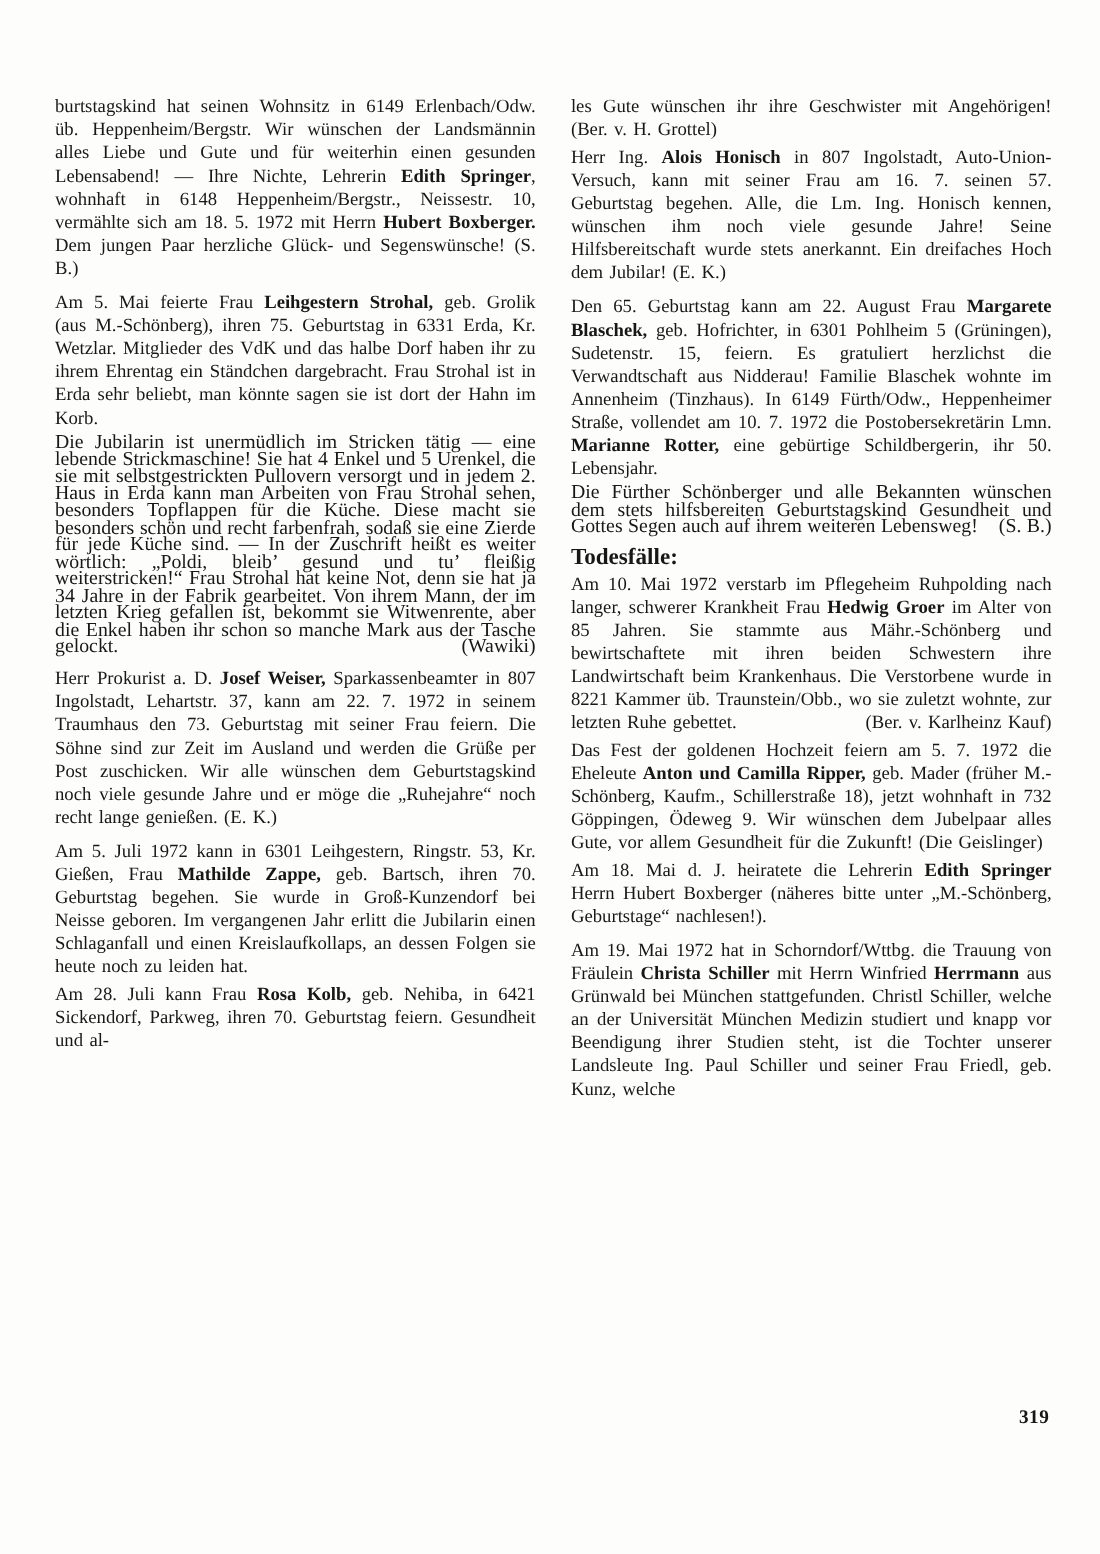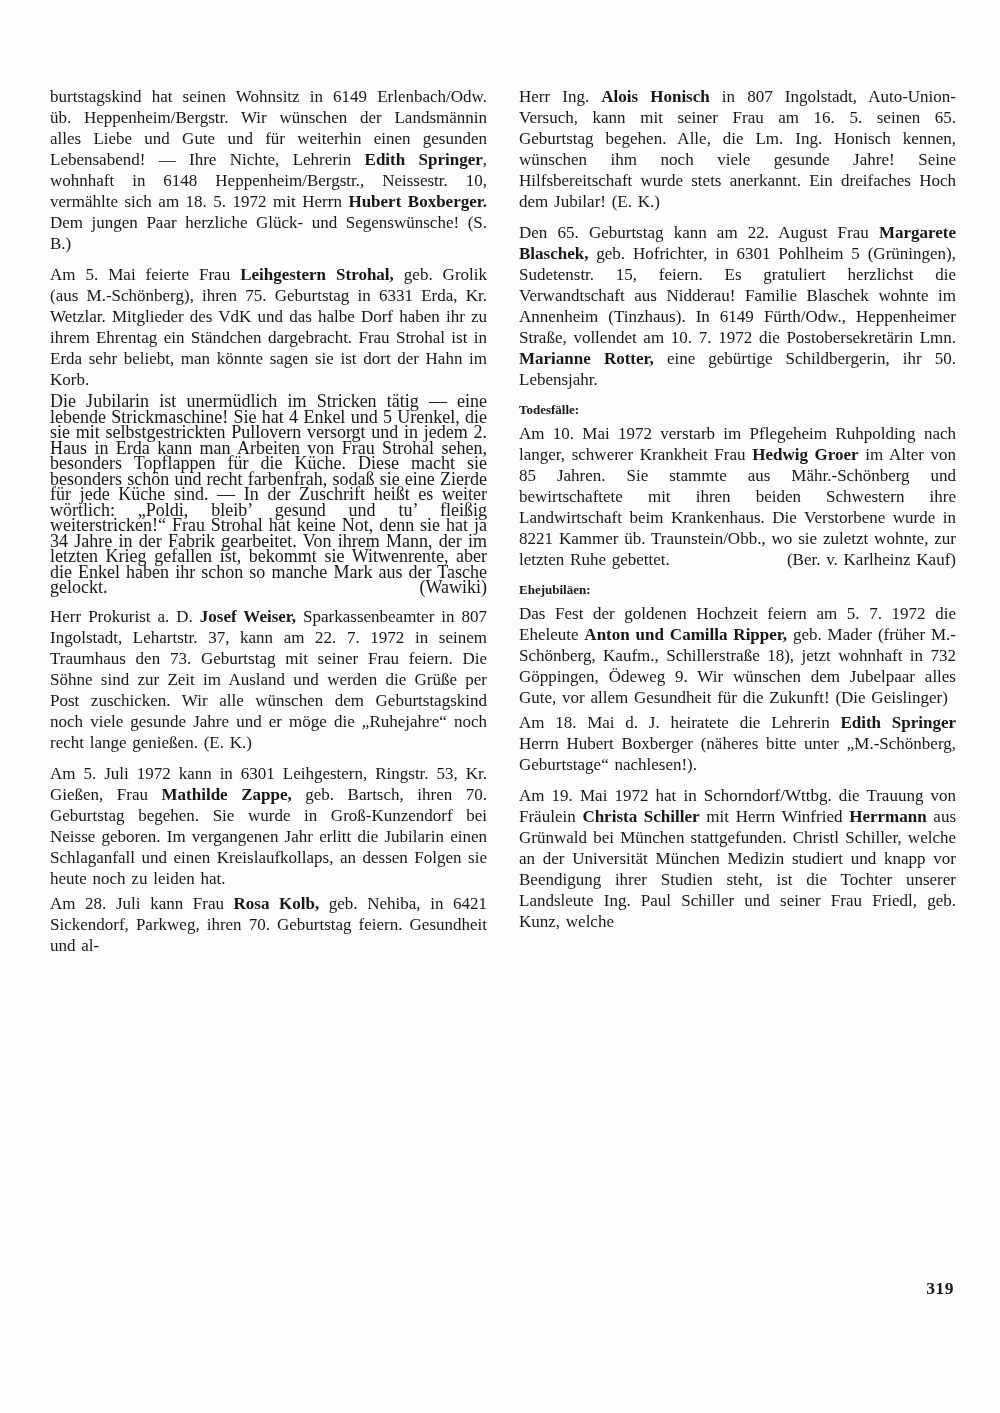--- a/index.html
+++ b/index.html
@@ -31,21 +31,21 @@
     word-spacing: 1.5px;
     hyphens: auto;
   }
   .col p.ps {
     font-size: 18px;
     line-height: 15.5px;
     margin: 1px 0 3px 0;
     word-spacing: 0.5px;
   }
   .col h3 {
-    font-size: 13px;
+    font-size: 21px;
     line-height: 21px;
     margin: 9px 0 3px 0;
     font-weight: bold;
   }
   .gap { margin-top: 10px !important; }
   .bold { font-weight: bold; }
   .sig { float: right; }
   .page-number {
     position: absolute;
     top: 1278px;
@@ -62,24 +62,25 @@
   <div class="columns">
     <div class="col" id="col-left">
         <p><span>burtstagskind hat seinen Wohnsitz in 6149 Erlenbach/Odw. üb. Heppenheim/Bergstr. Wir wünschen der Landsmännin alles Liebe und Gute und für weiterhin einen gesunden Lebensabend! — Ihre Nichte, Lehrerin </span><span class="bold">Edith Springer</span><span>, wohnhaft in 6148 Heppenheim/Bergstr., Neissestr. 10, vermählte sich am 18. 5. 1972 mit Herrn </span><span class="bold">Hubert Boxberger.</span><span> Dem jungen Paar herzliche Glück- und Segenswünsche! (S. B.)</span></p>
         <p class="gap"><span>Am 5. Mai feierte Frau </span><span class="bold">Leihgestern Strohal,</span><span> geb. Grolik (aus M.-Schönberg), ihren 75. Geburtstag in 6331 Erda, Kr. Wetzlar. Mitglieder des VdK und das halbe Dorf haben ihr zu ihrem Ehrentag ein Ständchen dargebracht. Frau Strohal ist in Erda sehr beliebt, man könnte sagen sie ist dort der Hahn im Korb.</span></p>
         <p class="ps"><span>Die Jubilarin ist unermüdlich im Stricken tätig — eine lebende Strickmaschine! Sie hat 4 Enkel und 5 Urenkel, die sie mit selbstgestrickten Pullovern versorgt und in jedem 2. Haus in Erda kann man Arbeiten von Frau Strohal sehen, besonders Topflappen für die Küche. Diese macht sie besonders schön und recht farbenfrah, sodaß sie eine Zierde für jede Küche sind. — In der Zuschrift heißt es weiter wörtlich: „Poldi, bleib’ gesund und tu’ fleißig weiterstricken!“ Frau Strohal hat keine Not, denn sie hat ja 34 Jahre in der Fabrik gearbeitet. Von ihrem Mann, der im letzten Krieg gefallen ist, bekommt sie Witwenrente, aber die Enkel haben ihr schon so manche Mark aus der Tasche gelockt.</span><span class="sig">(Wawiki)</span></p>
         <p class="gap"><span>Herr Prokurist a. D. </span><span class="bold">Josef Weiser,</span><span> Sparkassenbeamter in 807 Ingolstadt, Lehartstr. 37, kann am 22. 7. 1972 in seinem Traumhaus den 73. Geburtstag mit seiner Frau feiern. Die Söhne sind zur Zeit im Ausland und werden die Grüße per Post zuschicken. Wir alle wünschen dem Geburtstagskind noch viele gesunde Jahre und er möge die „Ruhejahre“ noch recht lange genießen. (E. K.)</span></p>
         <p class="gap"><span>Am 5. Juli 1972 kann in 6301 Leihgestern, Ringstr. 53, Kr. Gießen, Frau </span><span class="bold">Mathilde Zappe,</span><span> geb. Bartsch, ihren 70. Geburtstag begehen. Sie wurde in Groß-Kunzendorf bei Neisse geboren. Im vergangenen Jahr erlitt die Jubilarin einen Schlaganfall und einen Kreislaufkollaps, an dessen Folgen sie heute noch zu leiden hat.</span></p>
         <p><span>Am 28. Juli kann Frau </span><span class="bold">Rosa Kolb,</span><span> geb. Nehiba, in 6421 Sickendorf, Parkweg, ihren 70. Geburtstag feiern. Gesundheit und al-</span></p>
       </div>
     <div class="col" id="col-right">
-        <p><span>Herr Ing. </span><span class="bold">Alois Honisch</span><span> in 807 Ingolstadt, Auto-Union-Versuch, kann mit seiner Frau am 16. 5. seinen 65. Geburtstag begehen. Alle, die Lm. Ing. Honisch kennen, wünschen ihm noch viele gesunde Jahre! Seine Hilfsbereitschaft wurde stets anerkannt. Ein dreifaches Hoch dem Jubilar! (E. K.)</span></p>
+        <p><span>les Gute wünschen ihr ihre Geschwister mit Angehörigen! (Ber. v. H. Grottel)</span></p>
+        <p><span>Herr Ing. </span><span class="bold">Alois Honisch</span><span> in 807 Ingolstadt, Auto-Union-Versuch, kann mit seiner Frau am 16. 7. seinen 57. Geburtstag begehen. Alle, die Lm. Ing. Honisch kennen, wünschen ihm noch viele gesunde Jahre! Seine Hilfsbereitschaft wurde stets anerkannt. Ein dreifaches Hoch dem Jubilar! (E. K.)</span></p>
         <p class="gap"><span>Den 65. Geburtstag kann am 22. August Frau </span><span class="bold">Margarete Blaschek,</span><span> geb. Hofrichter, in 6301 Pohlheim 5 (Grüningen), Sudetenstr. 15, feiern. Es gratuliert herzlichst die Verwandtschaft aus Nidderau! Familie Blaschek wohnte im Annenheim (Tinzhaus). In 6149 Fürth/Odw., Heppenheimer Straße, vollendet am 10. 7. 1972 die Postobersekretärin Lmn. </span><span class="bold">Marianne Rotter,</span><span> eine gebürtige Schildbergerin, ihr 50. Lebensjahr.</span></p>
+        <p class="ps"><span>Die Fürther Schönberger und alle Bekannten wünschen dem stets hilfsbereiten Geburtstagskind Gesundheit und Gottes Segen auch auf ihrem weiteren Lebensweg!</span><span class="sig">(S. B.)</span></p>
         <h3><span class="bold">Todesfälle:</span></h3>
         <p><span>Am 10. Mai 1972 verstarb im Pflegeheim Ruhpolding nach langer, schwerer Krankheit Frau </span><span class="bold">Hedwig Groer</span><span> im Alter von 85 Jahren. Sie stammte aus Mähr.-Schönberg und bewirtschaftete mit ihren beiden Schwestern ihre Landwirtschaft beim Krankenhaus. Die Verstorbene wurde in 8221 Kammer üb. Traunstein/Obb., wo sie zuletzt wohnte, zur letzten Ruhe gebettet.</span><span class="sig">(Ber. v. Karlheinz Kauf)</span></p>
-        <h3><span class="bold">Ehejubiläen:</span></h3>
         <p><span>Das Fest der goldenen Hochzeit feiern am 5. 7. 1972 die Eheleute </span><span class="bold">Anton und Camilla Ripper,</span><span> geb. Mader (früher M.-Schönberg, Kaufm., Schillerstraße 18), jetzt wohnhaft in 732 Göppingen, Ödeweg 9. Wir wünschen dem Jubelpaar alles Gute, vor allem Gesundheit für die Zukunft! (Die Geislinger)</span></p>
         <p><span>Am 18. Mai d. J. heiratete die Lehrerin </span><span class="bold">Edith Springer</span><span> Herrn Hubert Boxberger (näheres bitte unter „M.-Schönberg, Geburtstage“ nachlesen!).</span></p>
         <p class="gap"><span>Am 19. Mai 1972 hat in Schorndorf/Wttbg. die Trauung von Fräulein </span><span class="bold">Christa Schiller</span><span> mit Herrn Winfried </span><span class="bold">Herrmann</span><span> aus Grünwald bei München stattgefunden. Christl Schiller, welche an der Universität München Medizin studiert und knapp vor Beendigung ihrer Studien steht, ist die Tochter unserer Landsleute Ing. Paul Schiller und seiner Frau Friedl, geb. Kunz, welche</span></p>
       </div>
   </div>
   <div class="page-number">319</div>
 </div>
 
 </body></html>

